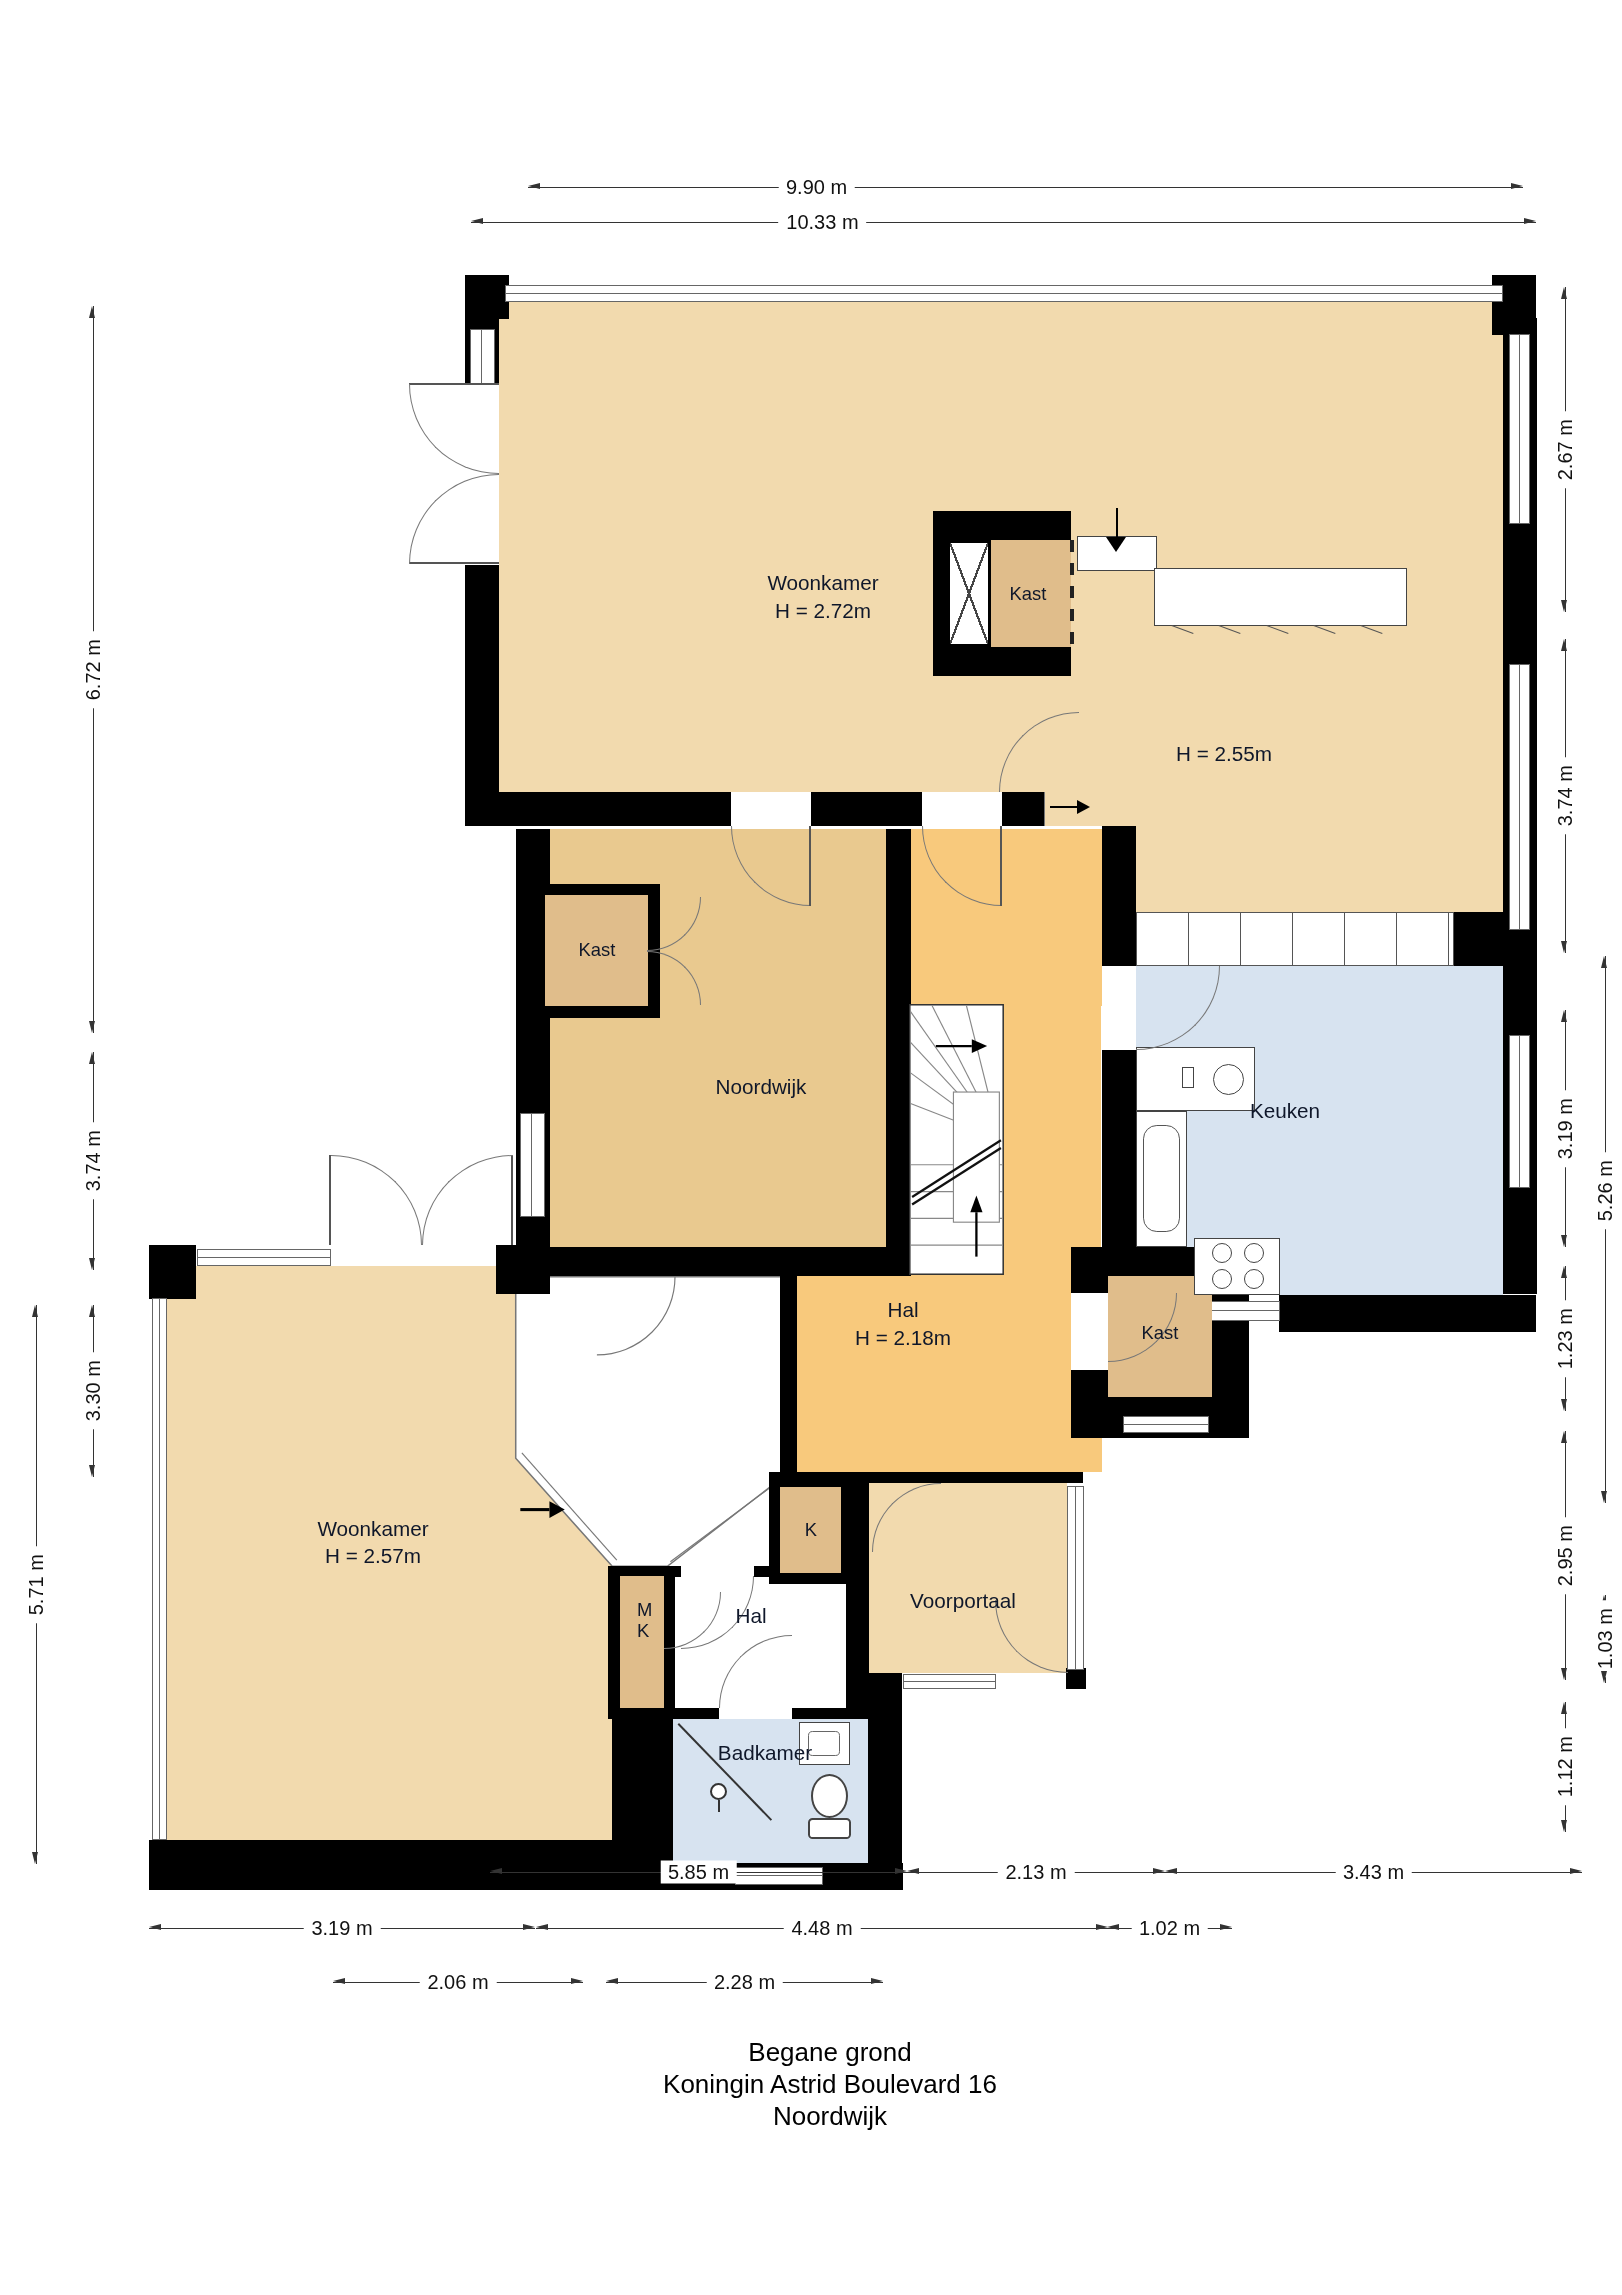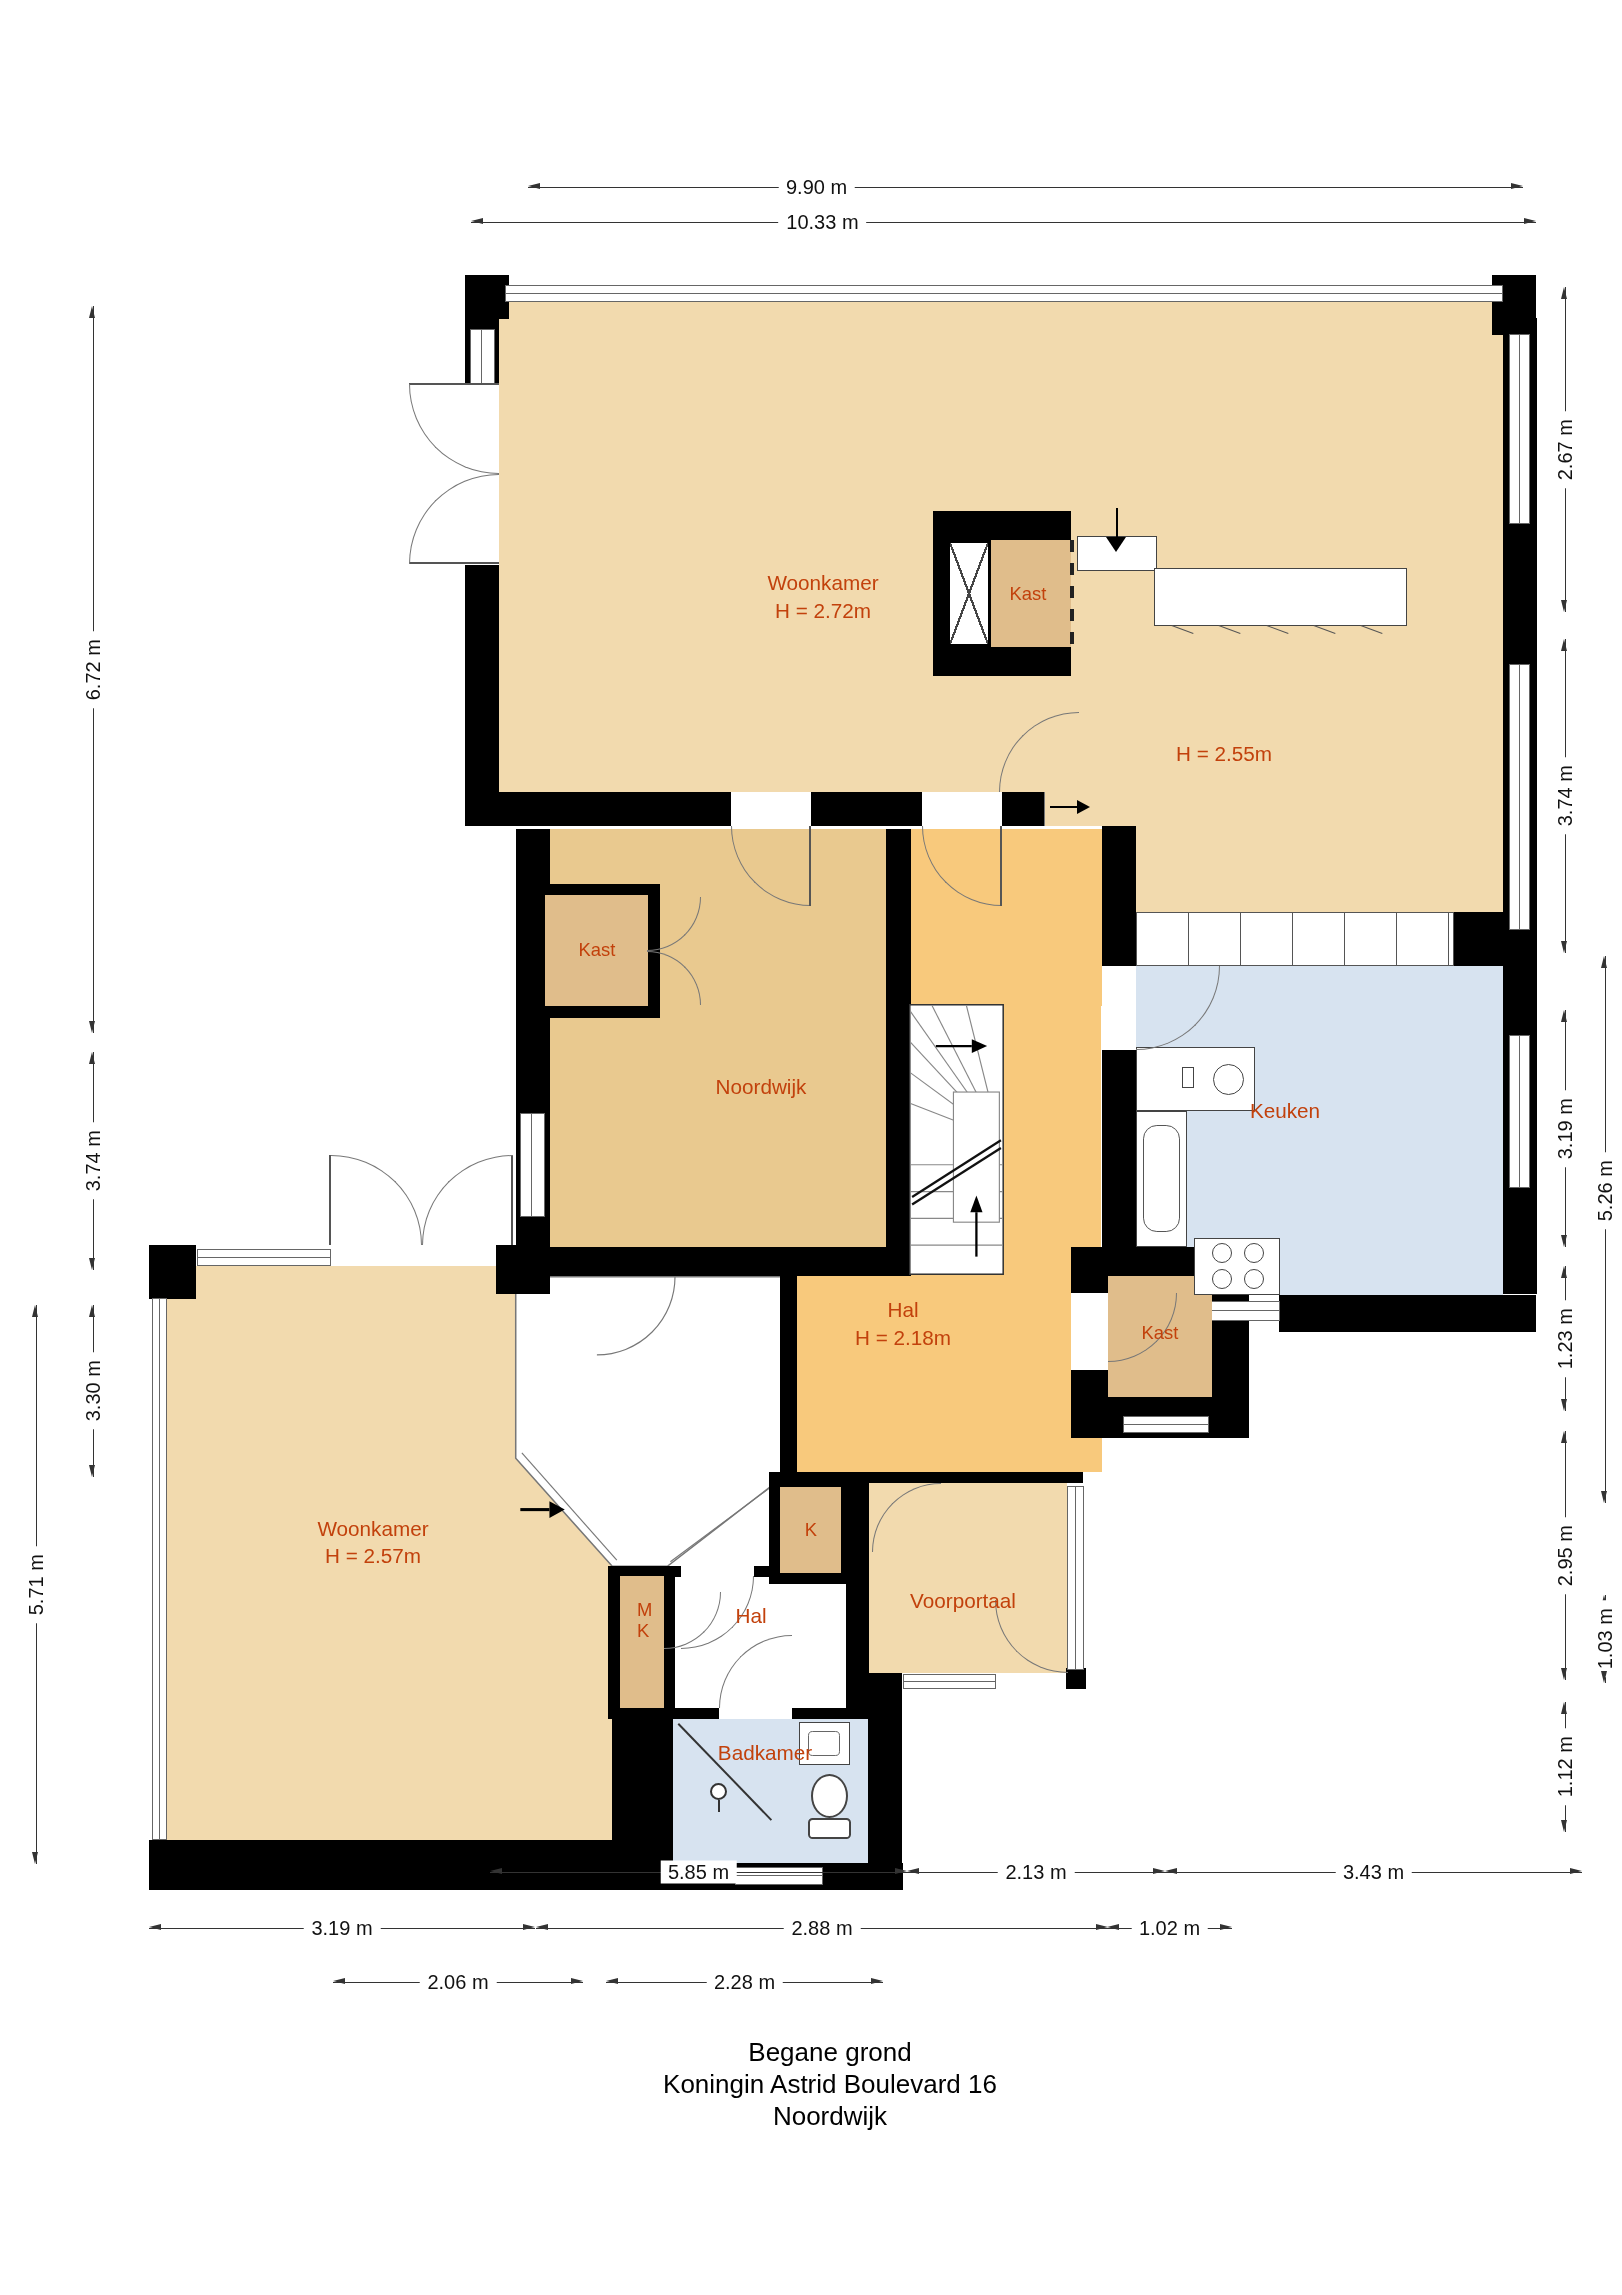--- a/index.html
+++ b/index.html
@@ -11,21 +11,21 @@
   .gap{position:absolute;background:#fff}
   .win{position:absolute;background:#fff;border:1.1px solid #666;box-sizing:border-box}
   .win.h::after{content:"";position:absolute;left:0;right:0;top:calc(50% - 0.8px);border-top:1.1px solid #666}
   .win.v::after{content:"";position:absolute;top:0;bottom:0;left:calc(50% - 0.8px);border-left:1.1px solid #666}
   .arc{position:absolute;box-sizing:border-box}
   .arc.tl{border-top:1.5px solid #777;border-left:1.5px solid #777;border-top-left-radius:100%}
   .arc.tr{border-top:1.5px solid #777;border-right:1.5px solid #777;border-top-right-radius:100%}
   .arc.bl{border-bottom:1.5px solid #777;border-left:1.5px solid #777;border-bottom-left-radius:100%}
   .arc.br{border-bottom:1.5px solid #777;border-right:1.5px solid #777;border-bottom-right-radius:100%}
   .leaf{position:absolute;background:#555}
-  .rlabel{position:absolute;transform:translate(-50%,-50%);font-size:20.7px;color:#c2410c;white-space:nowrap;text-align:right}
+  .rlabel{position:absolute;transform:translate(-50%,-50%);font-size:20.7px;color:#0f172a;white-space:nowrap;text-align:right}
   .rlabel.sm{font-size:18.4px}
   .vstack{display:inline-block;width:1ch;word-break:break-all;line-height:20.7px;white-space:normal}
   .xbox{position:absolute;background:
     linear-gradient(to top right, transparent calc(50% - 1.1px), #444 calc(50% - 1.1px) calc(50% + 1.1px), transparent calc(50% + 1.1px)),
     linear-gradient(to bottom right, transparent calc(50% - 1.1px), #444 calc(50% - 1.1px) calc(50% + 1.1px), transparent calc(50% + 1.1px)),#fff;
     border:3.1px solid #000;box-sizing:border-box}
   .cabinets{position:absolute;background-color:#fff;border:1.5px solid #555;box-sizing:border-box;
     background-image:repeating-linear-gradient(to right, transparent 0 51px, #555 51px 52px)}
   .furn{position:absolute;background:#fff;border:1.5px solid #444;box-sizing:border-box}
   .burner{position:absolute;width:20px;height:20px;border:1.5px solid #444;border-radius:50%;box-sizing:border-box}
@@ -283,21 +283,21 @@
   <span class="dlabel" style="left:50%">2.13 m</span>
   </div>
 <div class="dimh" style="left:1165px;top:1872px;width:417px">
   <span class="dlabel" style="left:50%">3.43 m</span>
   </div>
 
 <div class="dimh" style="left:149px;top:1928px;width:386px">
   <span class="dlabel" style="left:50%">3.19 m</span>
   </div>
 <div class="dimh" style="left:536px;top:1928px;width:572px">
-  <span class="dlabel" style="left:50%">2.88 m</span>
+  <span class="dlabel" style="left:50%">4.48 m</span>
   </div>
 <div class="dimh" style="left:1107px;top:1928px;width:125px">
   <span class="dlabel" style="left:50%">1.02 m</span>
   </div>
 
 <div class="dimh" style="left:333px;top:1982px;width:250px">
   <span class="dlabel" style="left:50%">2.06 m</span>
   </div>
 <div class="dimh" style="left:606px;top:1982px;width:277px">
   <span class="dlabel" style="left:50%">2.28 m</span>

